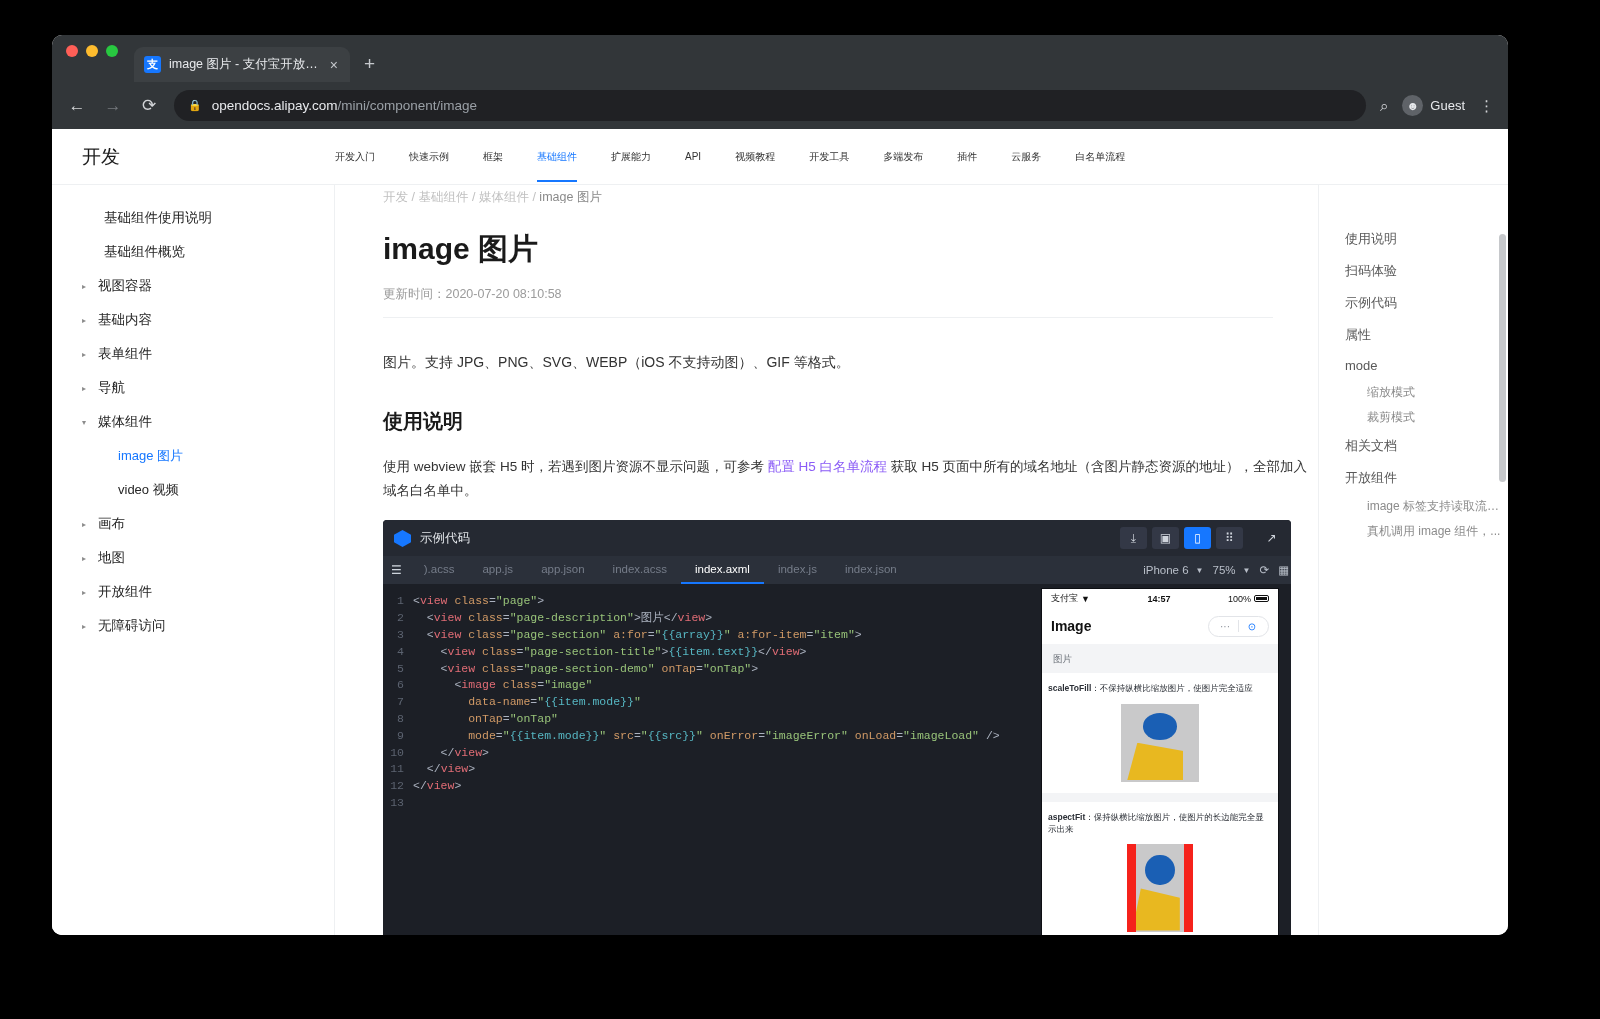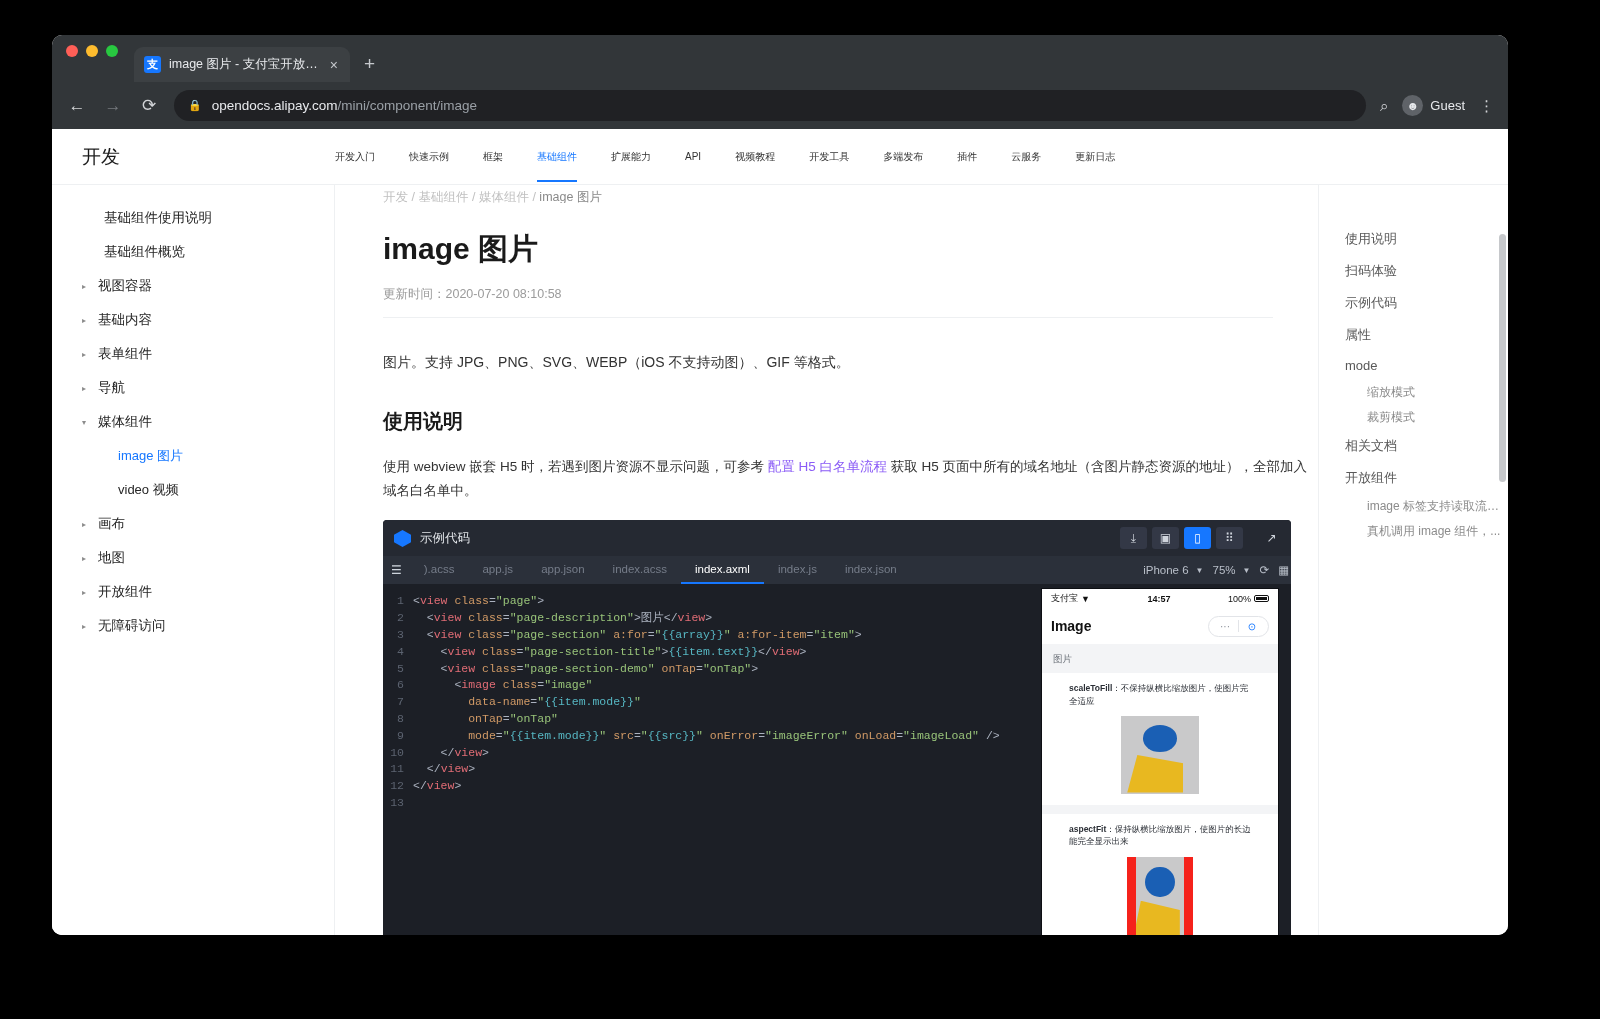--- a/index.html
+++ b/index.html
@@ -220,21 +220,21 @@
   .caps {
     margin-left: auto; display: flex; align-items: center;
     border: 1px solid #e2e4e8; border-radius: 13px;
     height: 21px; padding: 0 3px;
   }
   .caps .c { width: 26px; text-align: center; font-size: 10px; color: #8a8f98; }
   .caps .div { width: 1px; height: 12px; background: #e2e4e8; }
   .caps .c.blue { color: #1677ff; }
   .pbody { flex: 1 1 auto; background: #f3f4f6; overflow: hidden; }
   .plabel { font-size: 9.5px; color: #6b7078; padding: 9px 11px 7px; }
-  .card { background: #fff; margin: 0 0 9px; padding: 9px 27px 11px; }
+  .card { background: #fff; margin: 0 0 9px; padding: 9px 6px 11px; }
   .card .cap { font-size: 8.5px; color: #2b2f36; line-height: 1.45; }
   .card .cap b { font-weight: 700; }
   .thumb { margin: 9px auto 0; width: 78px; height: 78px; position: relative; overflow: hidden; }
   .thumb.tall { width: 66px; height: 88px; }
   .mascot { position: absolute; inset: 0; background: #c9c9ca; }
   .mascot::before {
     content: ""; position: absolute; left: 28%; top: 12%;
     width: 44%; height: 34%; border-radius: 50%; background: #1a5fb4;
   }
   .mascot::after {
@@ -316,21 +316,21 @@
             <div class="navitem">快速示例</div>
             <div class="navitem">框架</div>
             <div class="navitem active">基础组件</div>
             <div class="navitem">扩展能力</div>
             <div class="navitem">API</div>
             <div class="navitem">视频教程</div>
             <div class="navitem">开发工具</div>
             <div class="navitem">多端发布</div>
             <div class="navitem">插件</div>
             <div class="navitem">云服务</div>
-            <div class="navitem">更新日志</div>
+            <div class="navitem">白名单流程</div>
           </div>
       </div>
 
       <div class="body">
 
         <div class="sidebar" id="sidebar">
             <div class="sitem nocaret">
               <span>基础组件使用说明</span>
             </div>
             <div class="sitem nocaret">

